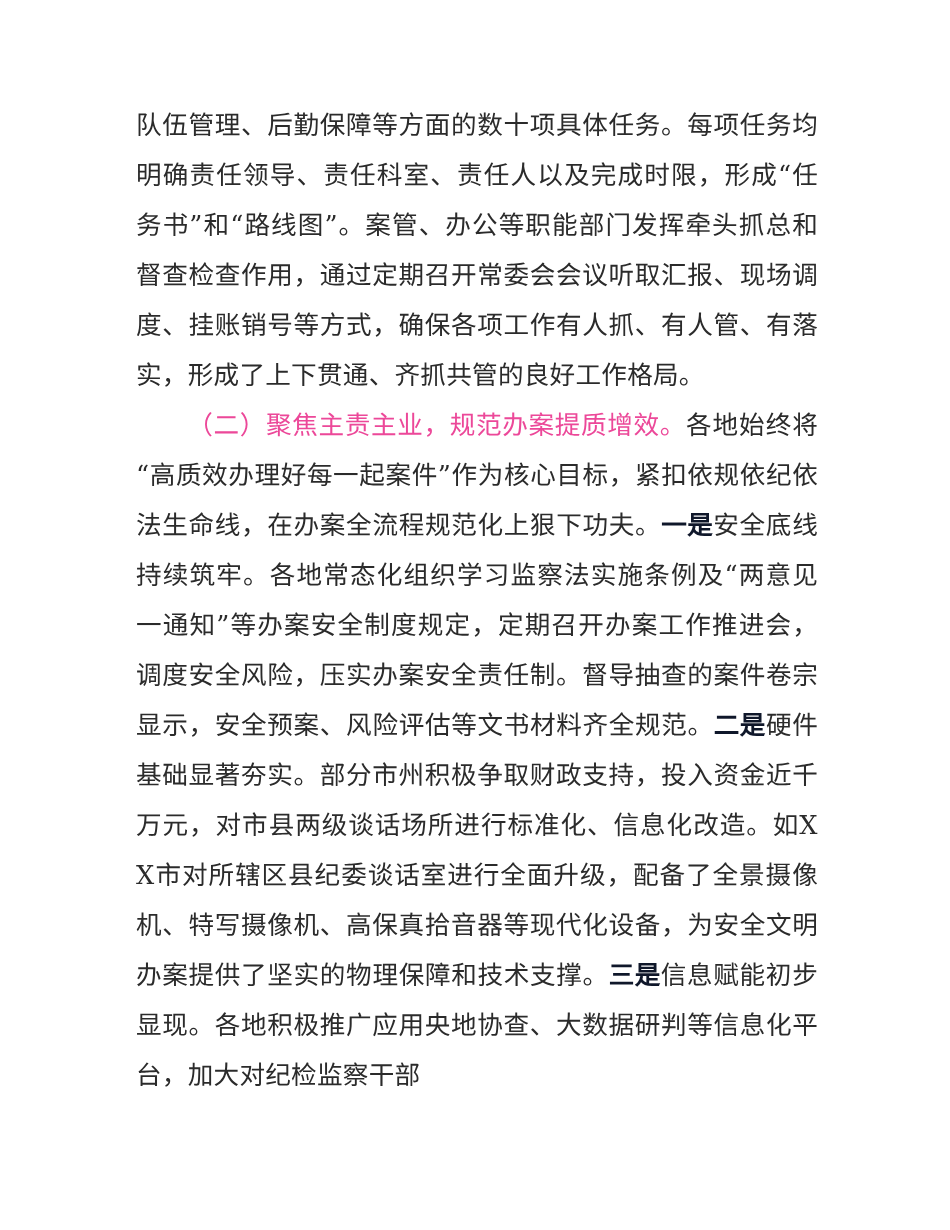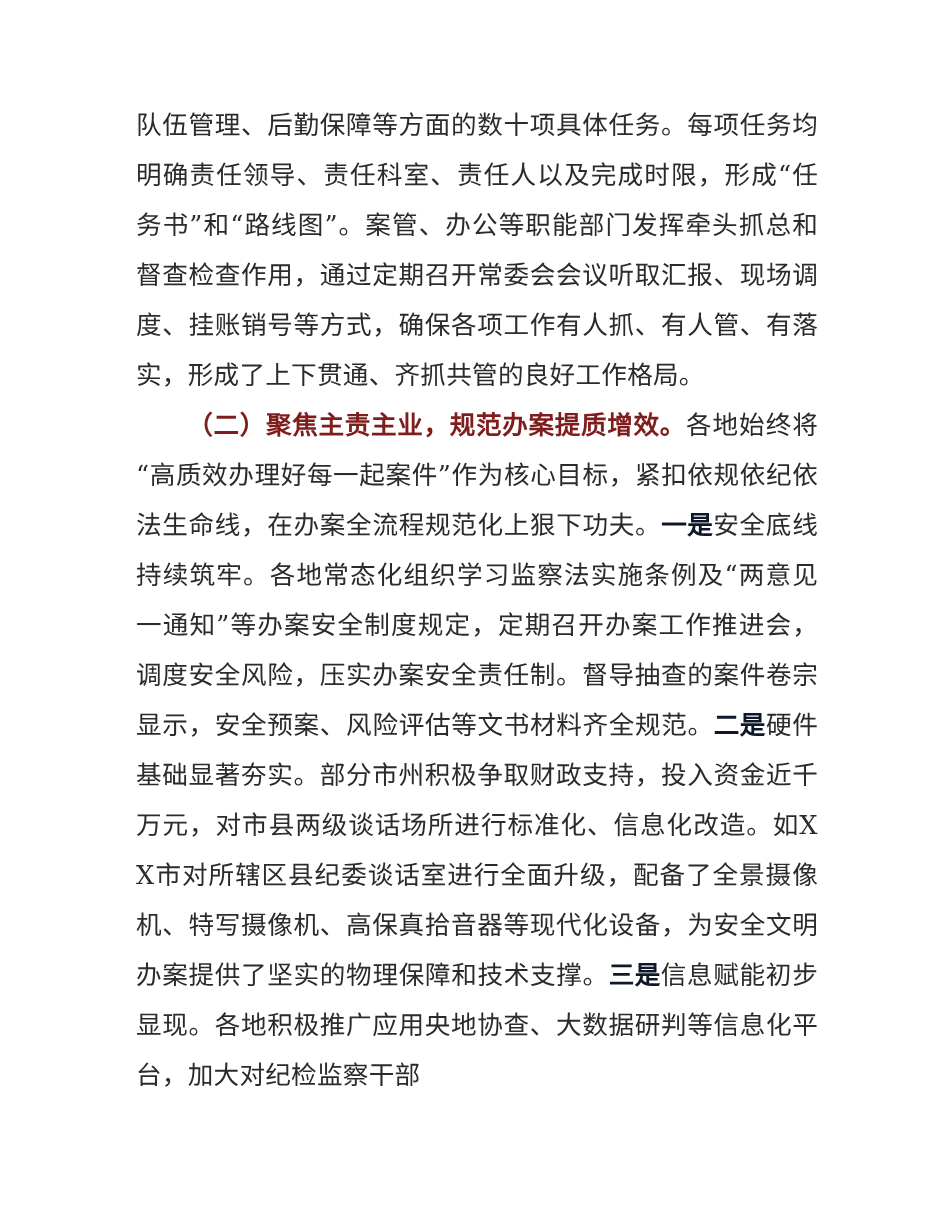--- a/index.html
+++ b/index.html
@@ -39,22 +39,22 @@
     word-break: break-all;
   }
   .para + .para {
     margin-top: 0;
   }
   .para.indent {
     text-indent: 2em;
   }
   .para .heading-run {
     font-family: "DejaVu Sans", "Liberation Sans", sans-serif;
-    font-weight: 700;
-    color: #7f1d1d;
+    font-weight: 400;
+    color: #ec4899;
     letter-spacing: 0;
   }
   .para .bold-run {
     font-family: "DejaVu Sans", "Liberation Sans", sans-serif;
     font-weight: 700;
     color: #0f172a;
     letter-spacing: 0;
   }
   .para .latin-run {
     font-family: "DejaVu Serif", "Liberation Serif", serif;

